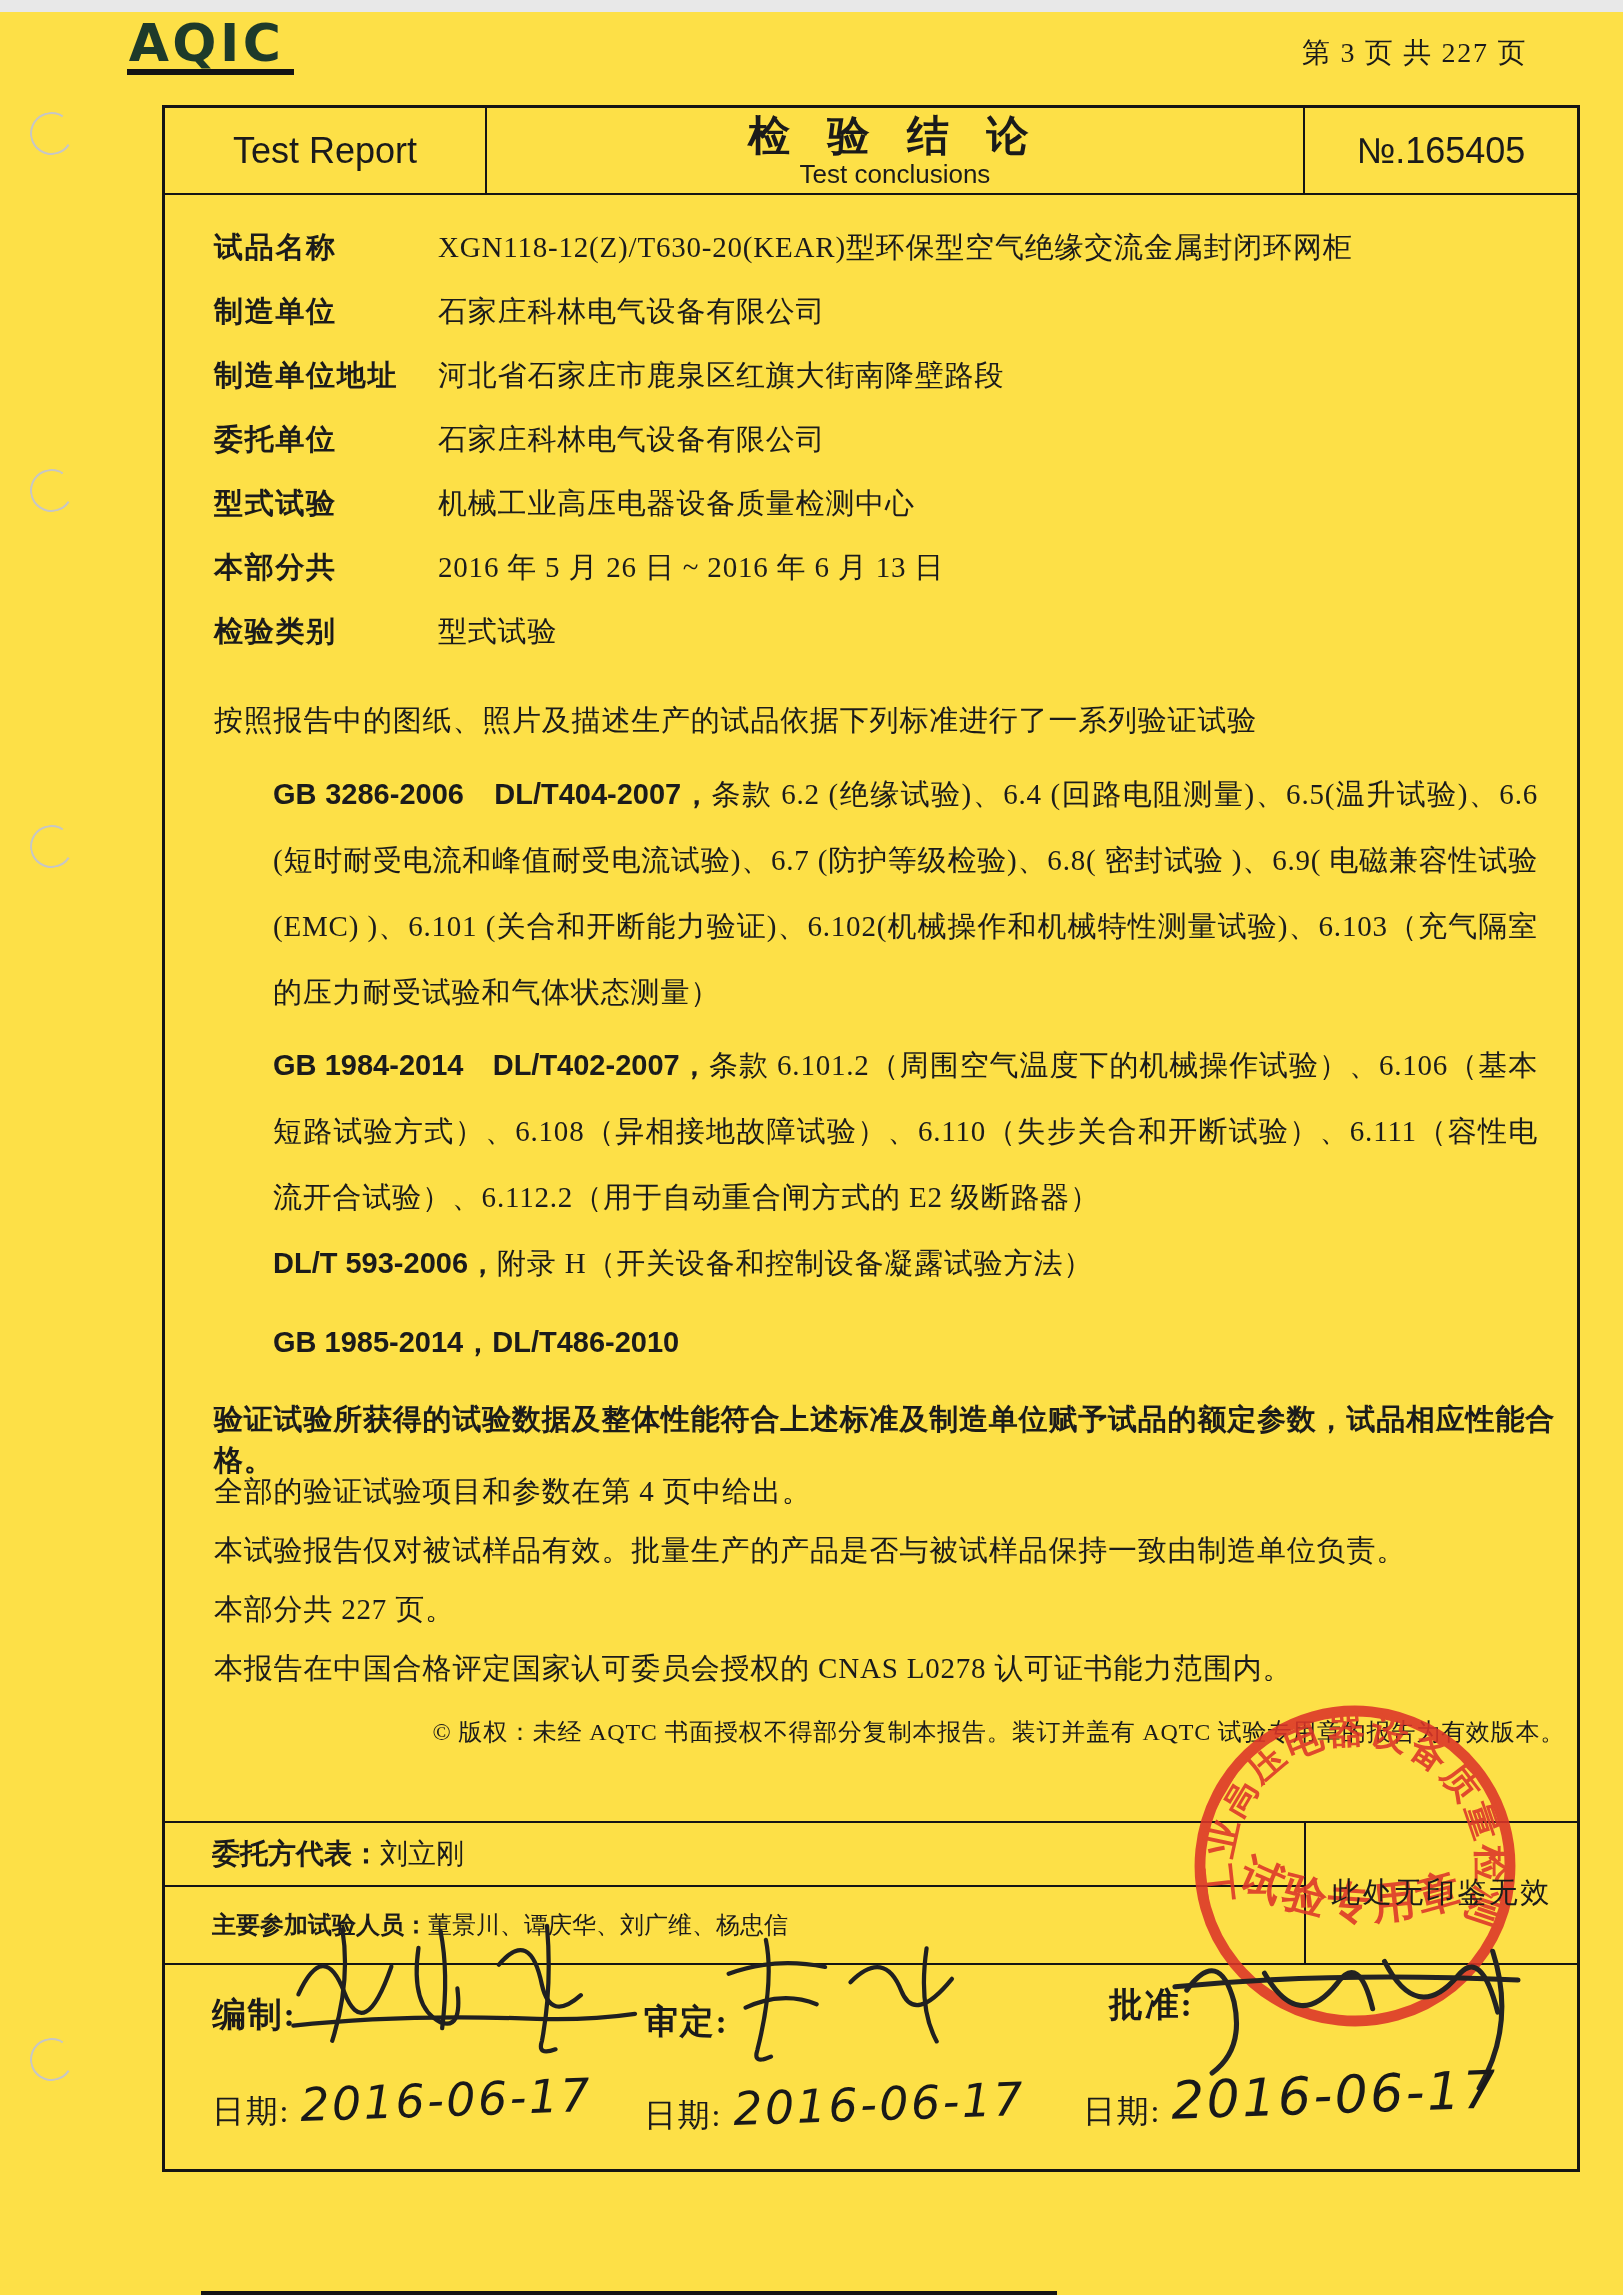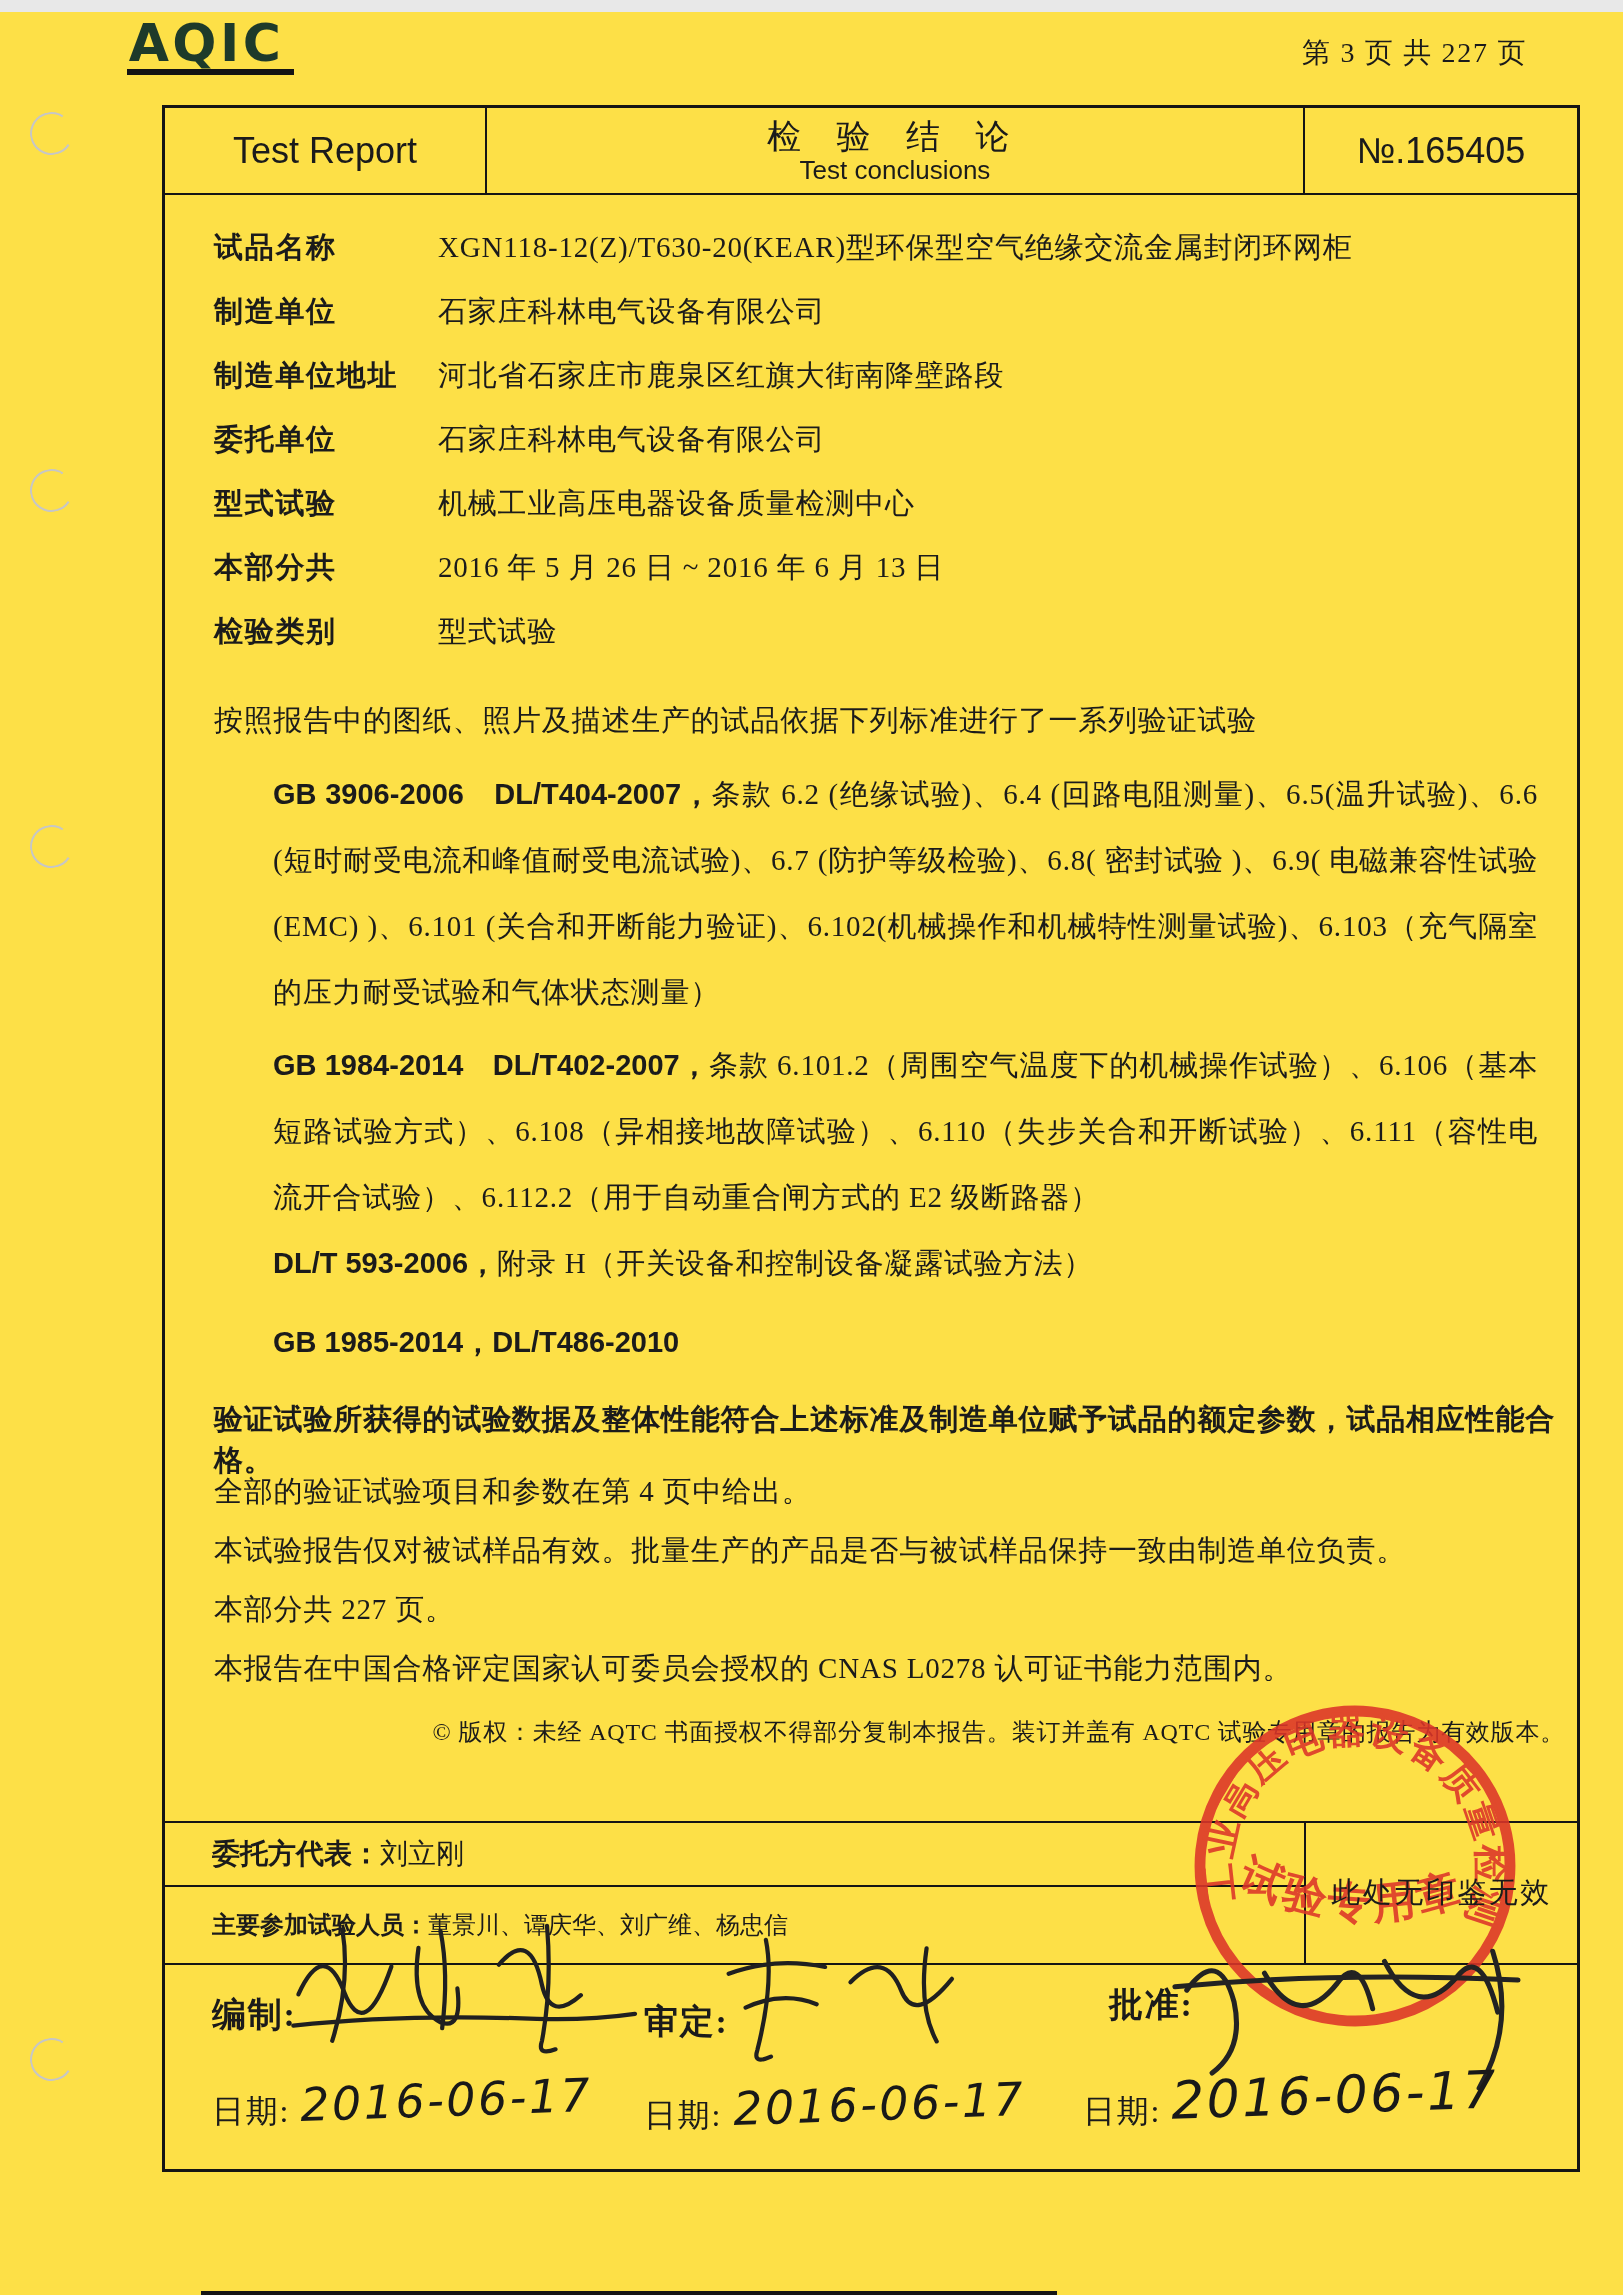--- a/index.html
+++ b/index.html
@@ -20,21 +20,21 @@
   
   .punch{position:absolute;left:30px;width:39px;height:39px;border:2.5px solid #c6c6c6;
     border-radius:50%;border-right-color:transparent;transform:rotate(-12deg);}
   
   .report-table{position:absolute;left:162px;top:93px;width:1418px;height:2067px;
     border:3.4px solid #151515;box-sizing:border-box;background:transparent;}
   .tbl-header{display:flex;height:85px;border-bottom:2.5px solid #151515;}
   .cell-left{width:320px;border-right:2.5px solid #151515;display:flex;align-items:center;justify-content:center;
     font-family:"Liberation Sans","DejaVu Sans",sans-serif;font-size:36px;}
   .cell-center{flex:1;border-right:2.5px solid #151515;display:flex;flex-direction:column;align-items:center;justify-content:center;}
-  .cell-center .zh{font-size:34px;font-weight:normal;letter-spacing:13.5px;line-height:1.15;}
+  .cell-center .zh{font-size:42px;font-weight:bold;letter-spacing:13.5px;line-height:1.15;}
   .cell-center .en{font-family:"Liberation Sans","DejaVu Sans",sans-serif;font-size:26px;line-height:1.1;}
   .cell-right{width:272px;display:flex;align-items:center;justify-content:center;
     font-family:"Liberation Sans","DejaVu Sans",sans-serif;font-size:36px;}
   .tbl-main{position:relative;height:1626px;border-bottom:2.5px solid #151515;}
   .field-row{position:absolute;left:49px;height:41px;font-size:29px;white-space:nowrap;}
   .f-label{display:inline-block;width:224px;font-weight:bold;letter-spacing:1.7px;}
   .f-value{letter-spacing:0.8px;}
   .para{position:absolute;left:49px;font-size:29px;letter-spacing:0.8px;}
   .std{position:absolute;left:108px;width:1265px;font-size:29px;line-height:66px;
     text-align:justify;letter-spacing:0.8px;margin:0;}
@@ -103,21 +103,21 @@
       </div>
       <div class="field-row" style="top:353px">
         <span class="f-label">本部分共</span><span class="f-value">2016 年 5 月 26 日 ~ 2016 年 6 月 13 日</span>
       </div>
       <div class="field-row" style="top:417px">
         <span class="f-label">检验类别</span><span class="f-value">型式试验</span>
       </div>
 
       <div class="para" style="top:506px">按照报告中的图纸、照片及描述生产的试品依据下列标准进行了一系列验证试验</div>
 
-      <p class="std" style="top:566px"><b>GB 3906-2006　DL/T404-2007，</b><span>条款 6.2 (绝缘试验)、6.4 (回路电阻测量)、6.5(温升试验)、6.6 (短时耐受电流和峰值耐受电流试验)、6.7 (防护等级检验)、6.8( 密封试验 )、6.9( 电磁兼容性试验(EMC) )、6.101 (关合和开断能力验证)、6.102(机械操作和机械特性测量试验)、6.103（充气隔室的压力耐受试验和气体状态测量）</span></p>
+      <p class="std" style="top:566px"><b>GB 3286-2006　DL/T404-2007，</b><span>条款 6.2 (绝缘试验)、6.4 (回路电阻测量)、6.5(温升试验)、6.6 (短时耐受电流和峰值耐受电流试验)、6.7 (防护等级检验)、6.8( 密封试验 )、6.9( 电磁兼容性试验(EMC) )、6.101 (关合和开断能力验证)、6.102(机械操作和机械特性测量试验)、6.103（充气隔室的压力耐受试验和气体状态测量）</span></p>
       <p class="std" style="top:837px"><b>GB 1984-2014　DL/T402-2007，</b><span>条款 6.101.2（周围空气温度下的机械操作试验）、6.106（基本短路试验方式）、6.108（异相接地故障试验）、6.110（失步关合和开断试验）、6.111（容性电流开合试验）、6.112.2（用于自动重合闸方式的 E2 级断路器）</span></p>
       <p class="std" style="top:1035px"><b>DL/T 593-2006，</b><span>附录 H（开关设备和控制设备凝露试验方法）</span></p>
       <p class="std" style="top:1114px"><b>GB 1985-2014，DL/T486-2010</b><span></span></p>
 
       <div class="verdict" style="top:1204px">验证试验所获得的试验数据及整体性能符合上述标准及制造单位赋予试品的额定参数，试品相应性能合格。</div>
 
       <div class="note" style="top:1277px">全部的验证试验项目和参数在第 4 页中给出。</div>
       <div class="note" style="top:1336px">本试验报告仅对被试样品有效。批量生产的产品是否与被试样品保持一致由制造单位负责。</div>
       <div class="note" style="top:1395px">本部分共 227 页。</div>
       <div class="note" style="top:1454px">本报告在中国合格评定国家认可委员会授权的 CNAS L0278 认可证书能力范围内。</div>

